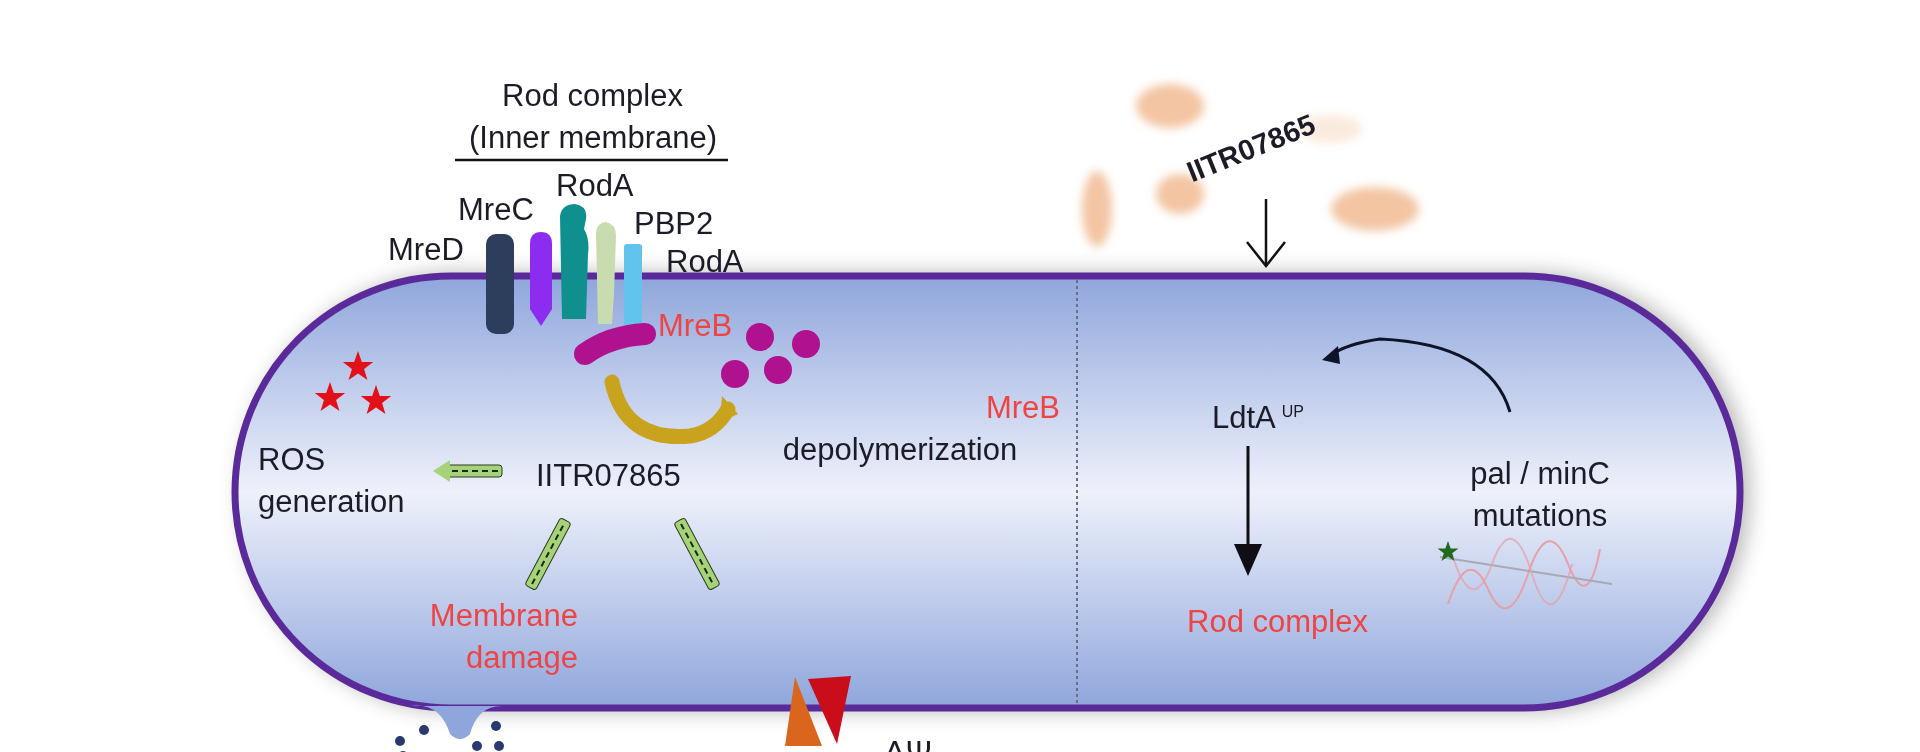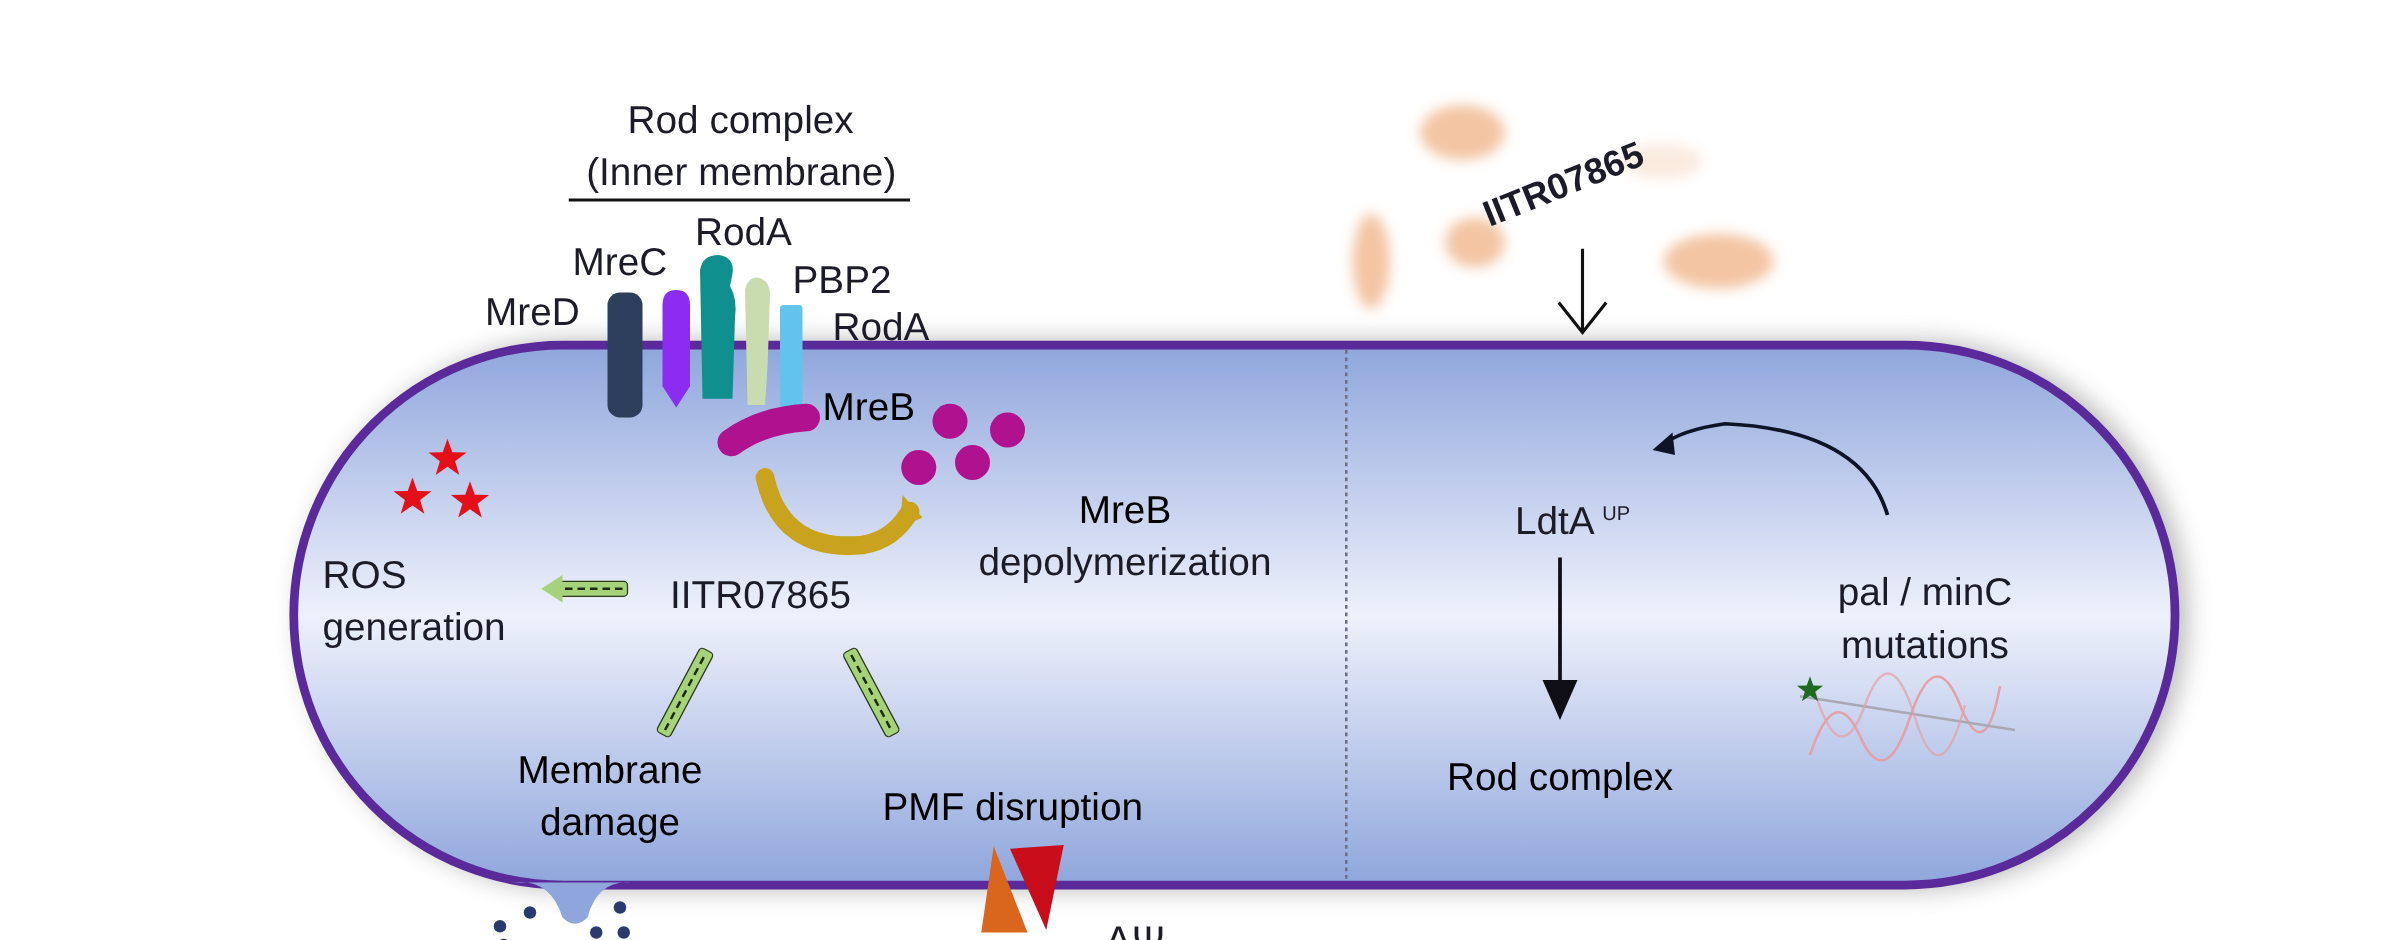--- a/index.html
+++ b/index.html
@@ -1,21 +1,21 @@
 <!DOCTYPE html>
 <html><head>
   <meta charset="utf-8">
   <style>
     html, body { margin: 0; padding: 0; background: #ffffff; }
     body { width: 1920px; height: 752px; position: relative; overflow: hidden;
            font-family: "Liberation Sans", sans-serif; color: #1b1b24; }
     #stage { position: absolute; left: 0; top: 0; width: 1920px; height: 547px; margin-top: 44px; }
     .lbl { position: absolute; font-size: 31px; line-height: 36px; white-space: nowrap; color: #1c1c28; }
     .ctr { text-align: center; }
-    .dark { color: #000000; }
+    .dark { color: #ef4444; text-align: right; }
   </style>
 </head>
 <body>
 
 <div id="stage">
   <svg width="1920" height="752" viewBox="0 0 1920 752" style="position:absolute;left:0;top:0;">
     <defs>
       <linearGradient id="cellGrad" x1="0" y1="0" x2="0" y2="1">
         <stop offset="0" id="g0" stop-color="#8fa6dc"></stop>
         <stop offset="0.5" id="g1" stop-color="#eef1fb"></stop>
@@ -138,21 +138,20 @@
   <div class="lbl" style="left:258px;top:440px;">generation</div>
 
   <div class="lbl" style="left:536px;top:414px;">IITR07865</div>
 
   <div class="lbl ctr dark" style="left:740px;top:346px;width:320px;">MreB</div>
   <div class="lbl ctr" style="left:740px;top:388px;width:320px;">depolymerization</div>
 
   <div class="lbl ctr dark" style="left:398px;top:554px;width:180px;">Membrane</div>
   <div class="lbl ctr dark" style="left:398px;top:596px;width:180px;">damage</div>
 
-  <div class="lbl dark" style="left:706px;top:584px;">PMF disruption</div>
   <div class="lbl" style="left:694px;top:700px;font-size:22px;">ΔpH</div>
   <div class="lbl" style="left:884px;top:690px;font-size:32px;">ΔΨ</div>
 
   <div class="lbl" style="left:1195px;top:110px;font-weight:bold;font-size:29px;transform:rotate(-22deg);transform-origin:left bottom;">IITR07865</div>
 
   <div class="lbl" style="left:1212px;top:350px;">
     <span>LdtA</span><sup style="font-size:16px;margin-left:6px;">UP</sup>
   </div>
 
   <div class="lbl ctr" style="left:1440px;top:412px;width:200px;">pal / minC</div>

